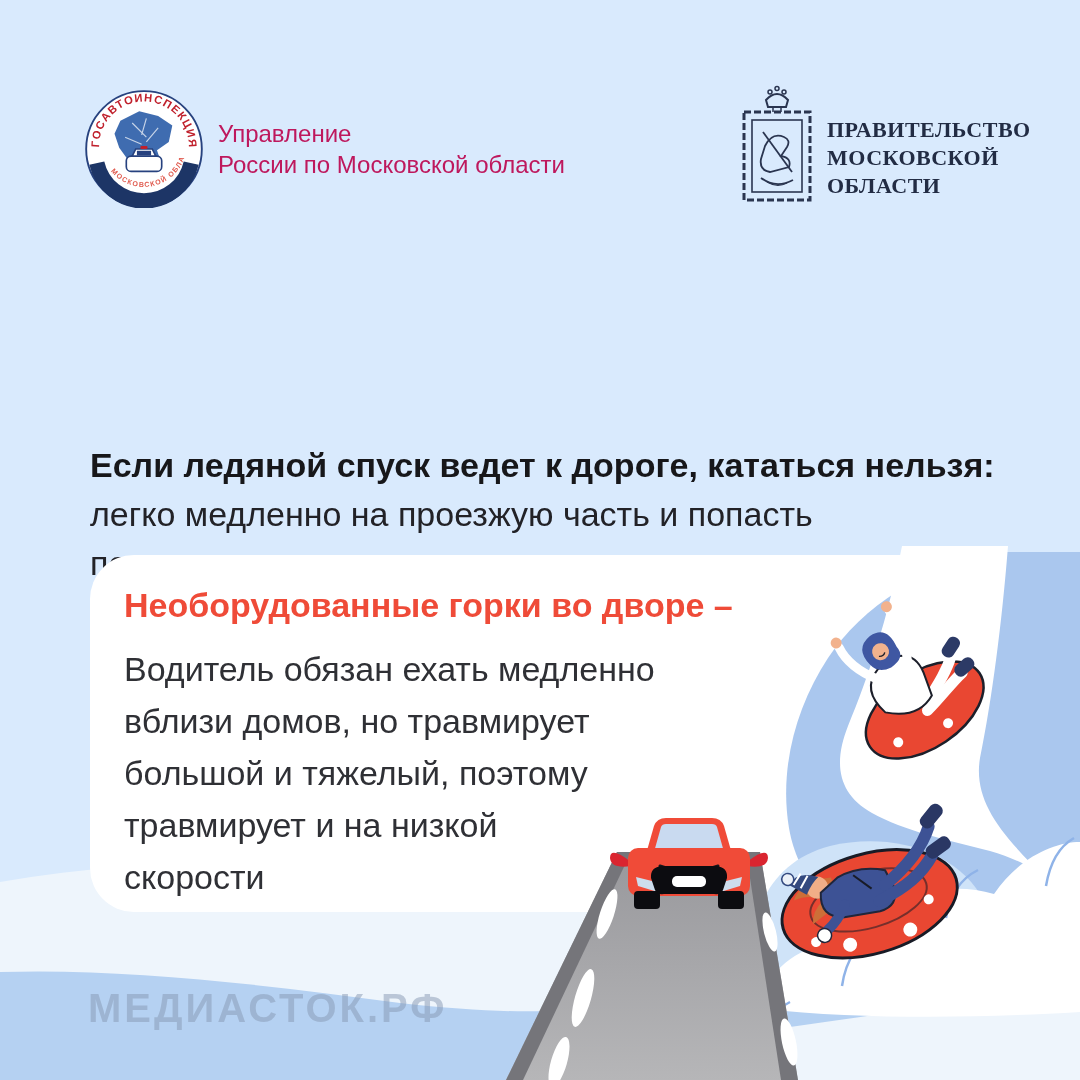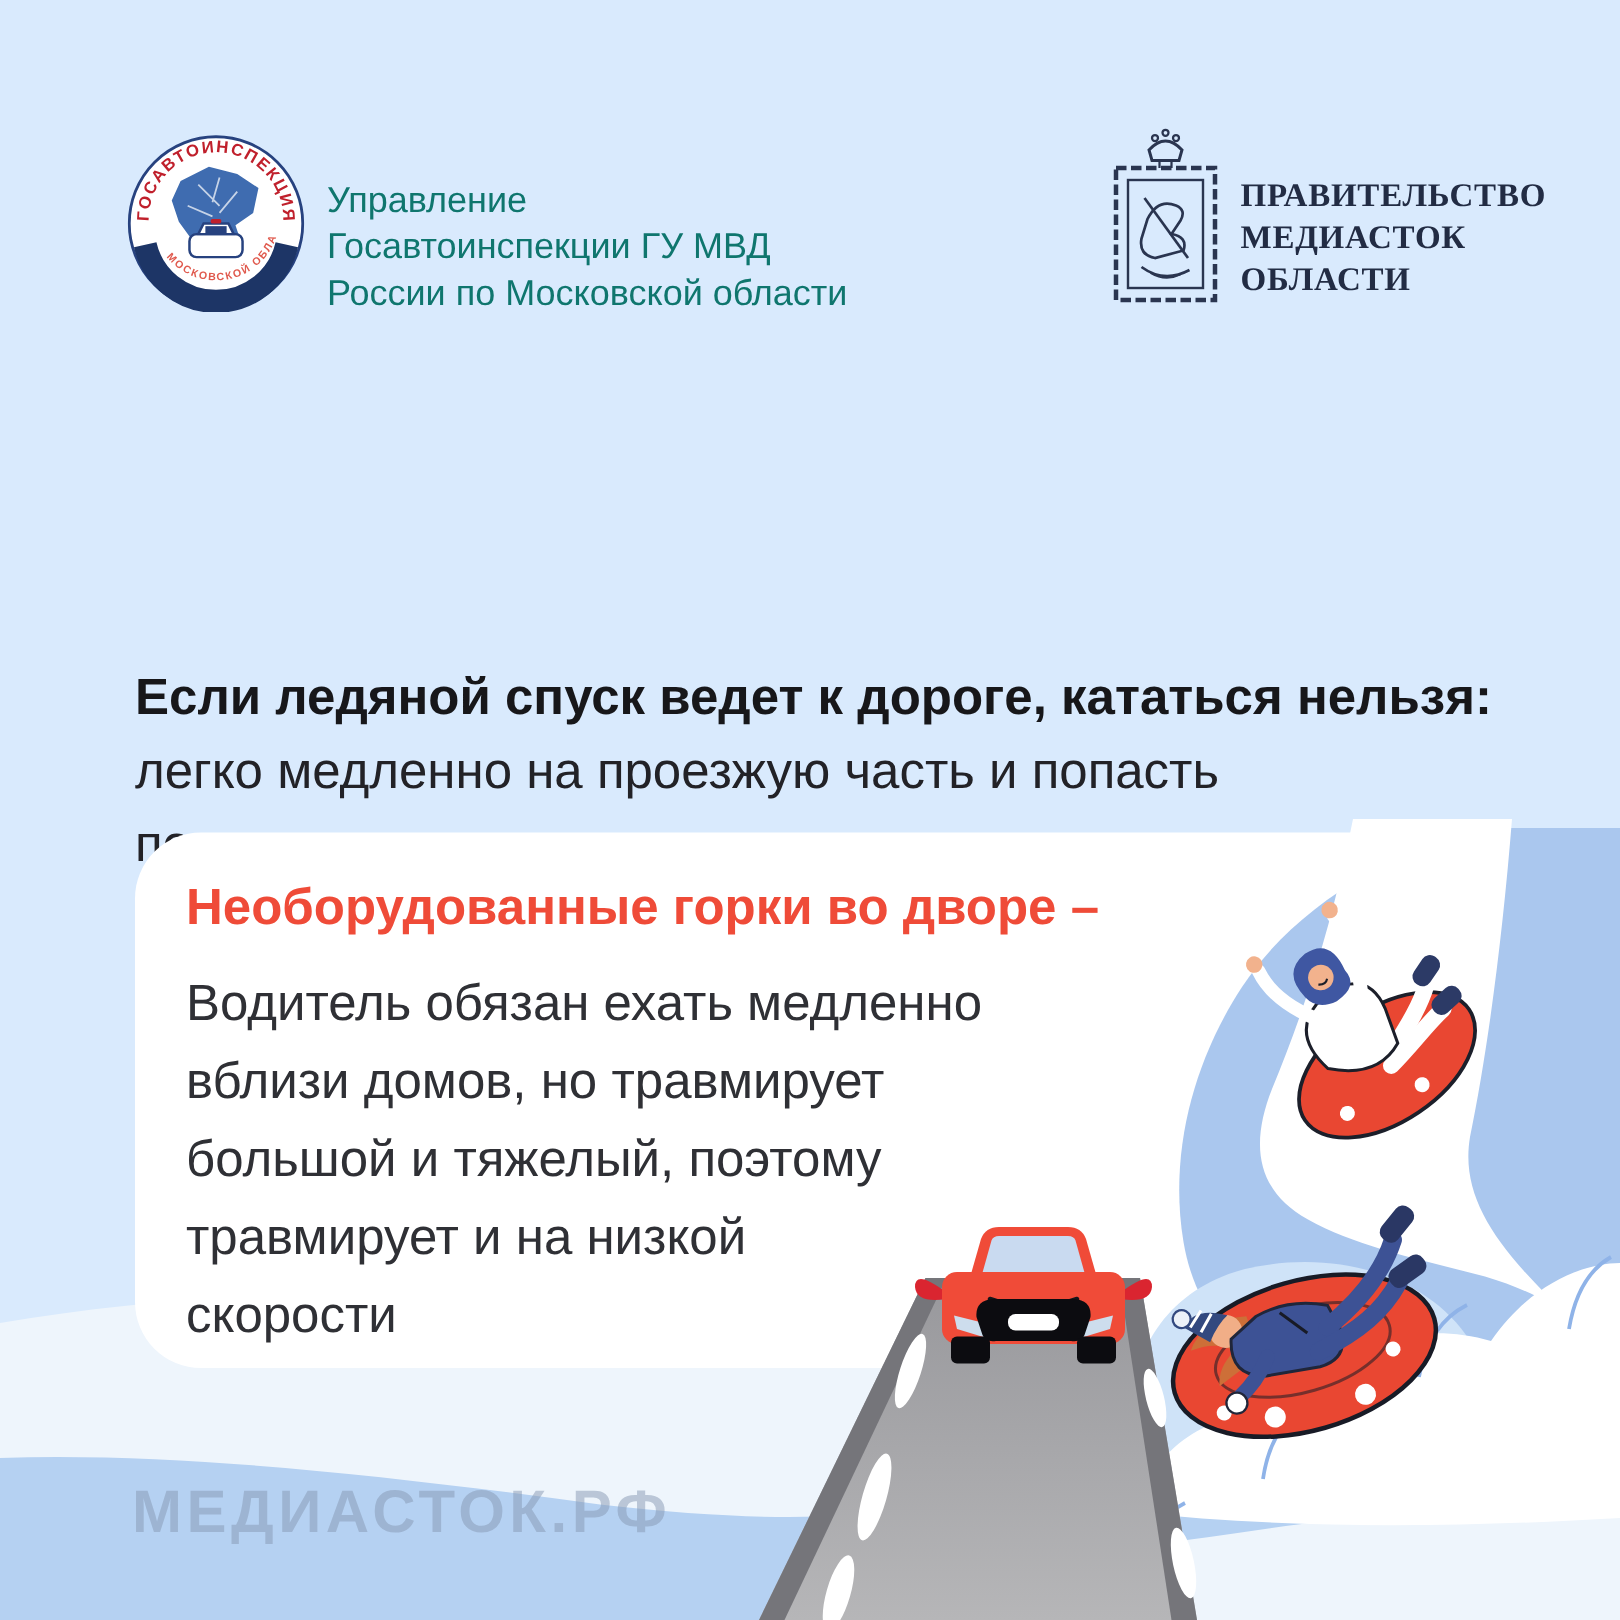--- a/index.html
+++ b/index.html
@@ -4,21 +4,21 @@
 <style>
   html,body{margin:0;padding:0;background:#b8c6d8;}
   .canvas{
     position:relative;width:1080px;height:1080px;overflow:hidden;
     background:#d9eafd;font-family:"Liberation Sans","DejaVu Sans",sans-serif;
     -webkit-font-smoothing:antialiased;
   }
   .abs{position:absolute;}
   svg{display:block;}
   
-  .hdr-left-text{left:218px;top:118px;font-size:24px;line-height:31px;font-weight:500;color:#0f766e;}
+  .hdr-left-text{left:218px;top:118px;font-size:24px;line-height:31px;font-weight:500;color:#be185d;}
   .hdr-right-text{left:827px;top:116px;font-family:"Liberation Serif","DejaVu Serif",serif;
     font-size:22px;line-height:28px;font-weight:700;color:#222c44;letter-spacing:.5px;}
   
   .banner{left:0;top:262px;width:1080px;height:106px;background:#ee4a36;display:flex;align-items:center;z-index:2;}
   .banner h1{margin:0 0 0 90px;font-size:58px;font-weight:800;letter-spacing:2px;color:#ffffff;}
   
   .intro{left:90px;top:393px;width:920px;font-size:34px;line-height:49px;color:#222227;z-index:2;margin-top:48px;}
   .intro .b{font-weight:800;color:#17171a;}
   
   .card{left:90px;top:555px;width:898px;height:357px;background:#ffffff;border-radius:44px;z-index:3;padding-left:24px;}
@@ -63,21 +63,20 @@
     <g>
       <rect x="35" y="56" width="30" height="13" rx="4" fill="#ffffff" stroke="#27427f" stroke-width="1.4"></rect>
       <path d="M40,56 L43,50 L57,50 L60,56 Z" fill="#ffffff" stroke="#27427f" stroke-width="1.4"></path>
       <rect x="44" y="51.5" width="12" height="4" fill="#27427f"></rect>
       <rect x="47" y="47.5" width="6" height="2.5" rx="1" fill="#c0202c"></rect>
     </g>
   </svg>
 
   <div class="abs hdr-left-text">
     <div>Управление</div>
-    <div>Госавтоинспекции ГУ МВД</div>
     <div>России по Московской области</div>
   </div>
 
   <svg class="abs hdr-logo" style="left:737px;top:84px" width="80" height="122" viewBox="0 0 80 122">
     <g stroke="#2a3550" fill="none">
       <circle cx="33" cy="8" r="2" stroke-width="1.5"></circle>
       <circle cx="40" cy="4.5" r="2" stroke-width="1.5"></circle>
       <circle cx="47" cy="8" r="2" stroke-width="1.5"></circle>
       <path d="M29,16 Q40,4 51,16 L49,23 L31,23 Z" stroke-width="2"></path>
       <path d="M36,23 L36,28 M44,23 L44,28" stroke-width="1.5"></path>
@@ -85,21 +84,21 @@
       <rect x="15" y="36" width="50" height="72" stroke-width="1.6"></rect>
       <path d="M28,62 q7,-14 19,-9 q7,3 3,10 l-6,9 q11,2 8,11 l-19,5 q-11,-2 -9,-13 z" stroke-width="1.8"></path>
       <path d="M26,48 L55,88" stroke-width="1.8"></path>
       <path d="M24,94 q15,11 32,2" stroke-width="1.8"></path>
       <path d="M30,98 q10,6 20,1" stroke-width="1.2"></path>
     </g>
   </svg>
 
   <div class="abs hdr-right-text">
     <div>ПРАВИТЕЛЬСТВО</div>
-    <div>МЕДИАСТОК</div>
+    <div>МОСКОВСКОЙ</div>
     <div>ОБЛАСТИ</div>
   </div>
 
 
   <div class="abs intro">
     <div class="b">Если ледяной спуск ведет к дороге, кататься нельзя:</div>
     <div>легко медленно на проезжую часть и попасть</div>
     <div>под колеса.</div>
   </div>
 

